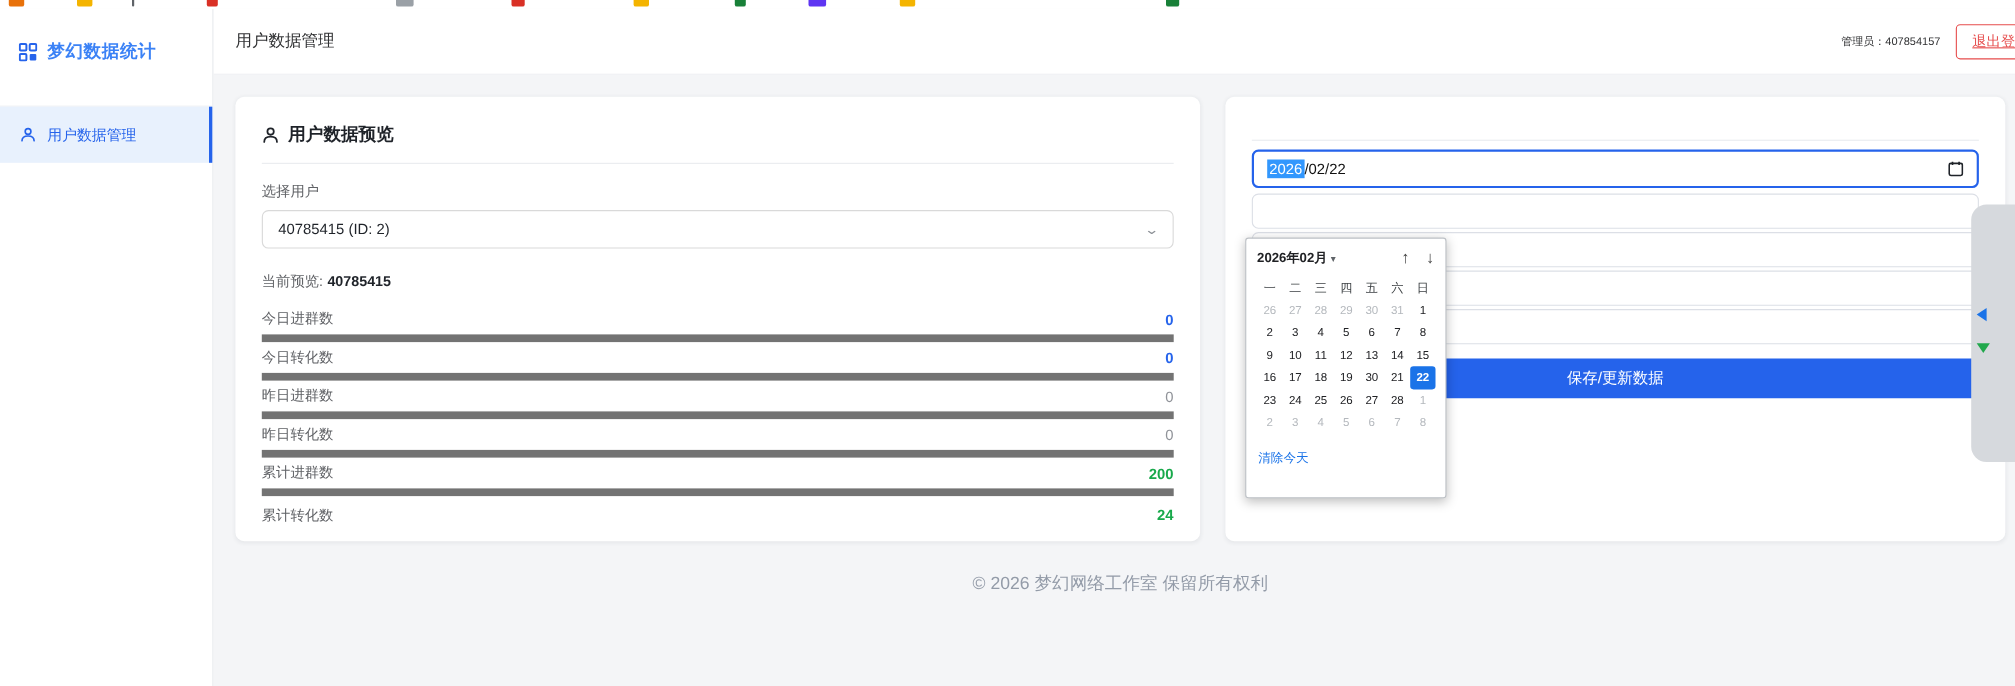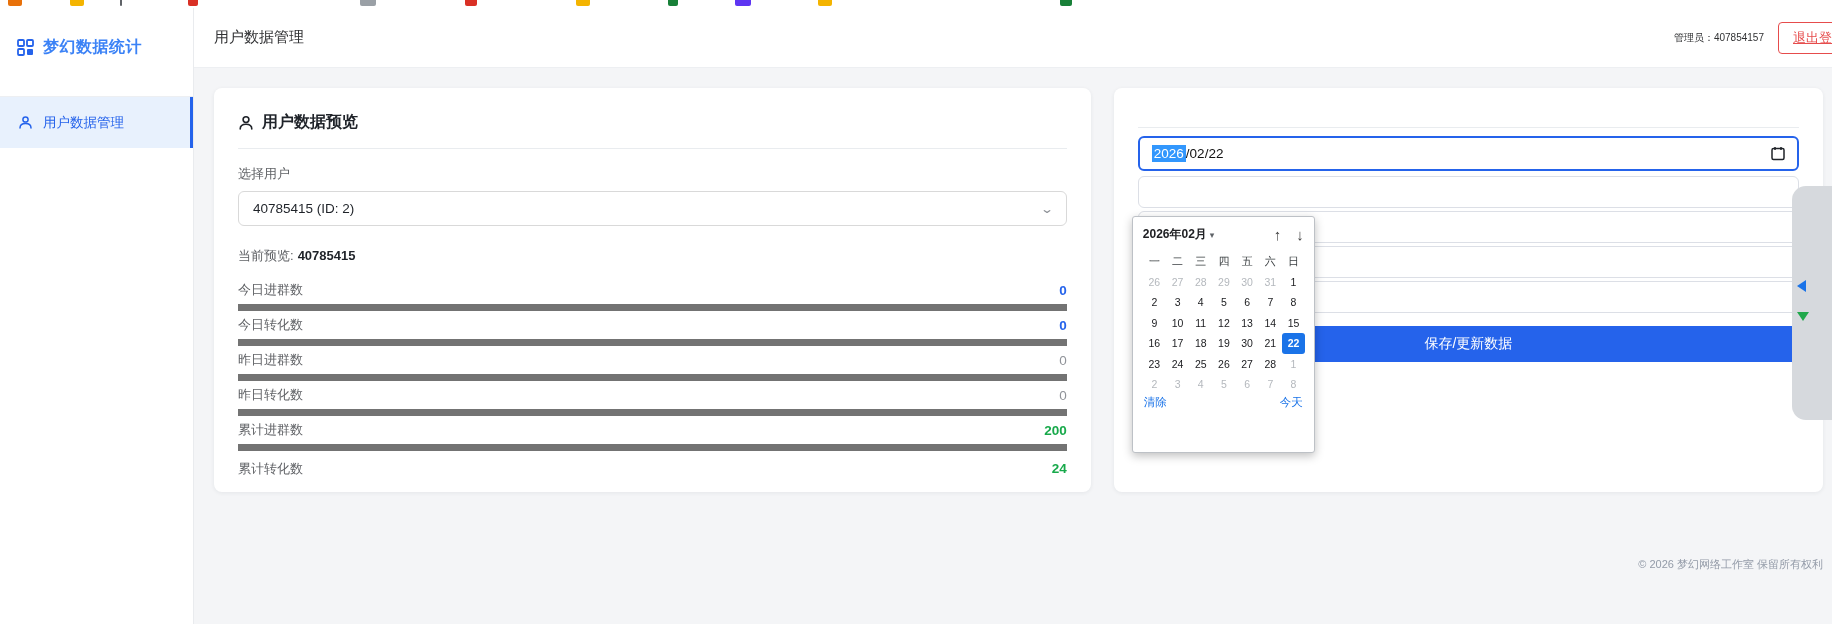--- a/index.html
+++ b/index.html
@@ -82,24 +82,24 @@
   .cal-month .tri { font-size:9px; color:#5f6368; margin-left:3px; }
   .cal-arrows { margin-left:auto; display:flex; gap:15px; }
   .cal-arrow { font-size:15px; color:#444; cursor:pointer; line-height:1; }
   .cal-grid { margin-top:8px; display:grid; grid-template-columns:repeat(7,23.2px); }
   .cal-cell { height:20.5px; display:flex; align-items:center; justify-content:center;
     font-size:10.5px; color:#202124; }
   .cal-cell.wd { color:#3c4043; font-size:11px; }
   .cal-cell.day { cursor:pointer; }
   .cal-cell.muted { color:#b4b8bd; }
   .cal-cell.sel { background:#1a73e8; color:#fff; font-weight:bold; border-radius:3px; }
-  .cal-foot { display:flex; justify-content:space-between; margin-top:0; padding:0 1px; }
+  .cal-foot { display:flex; margin-top:14px; padding:0 1px; }
   .cal-link { font-size:11.5px; color:#1a73e8; cursor:pointer; }
 
-  .footer { margin-top:65px; text-align:right; font-size:11px; color:#939ba8; }
+  .footer { margin-top:28px; text-align:center; font-size:16px; color:#939ba8; }
 
   
   .edge-widget { position:absolute; right:0; top:186px; width:40px; height:234px;
     background:#d6d9dd; border-radius:14px 0 0 14px; z-index:40; }
   .edge-ic { position:absolute; left:5px; width:0; height:0; }
   .edge-ic.blue { top:94px; border-top:6px solid transparent; border-bottom:6px solid transparent; border-right:9px solid #1a73e8; }
   .edge-ic.green { top:126px; border-left:6px solid transparent; border-right:6px solid transparent; border-top:9px solid #21a84c; }
 
   svg { display:block; }
 </style>

